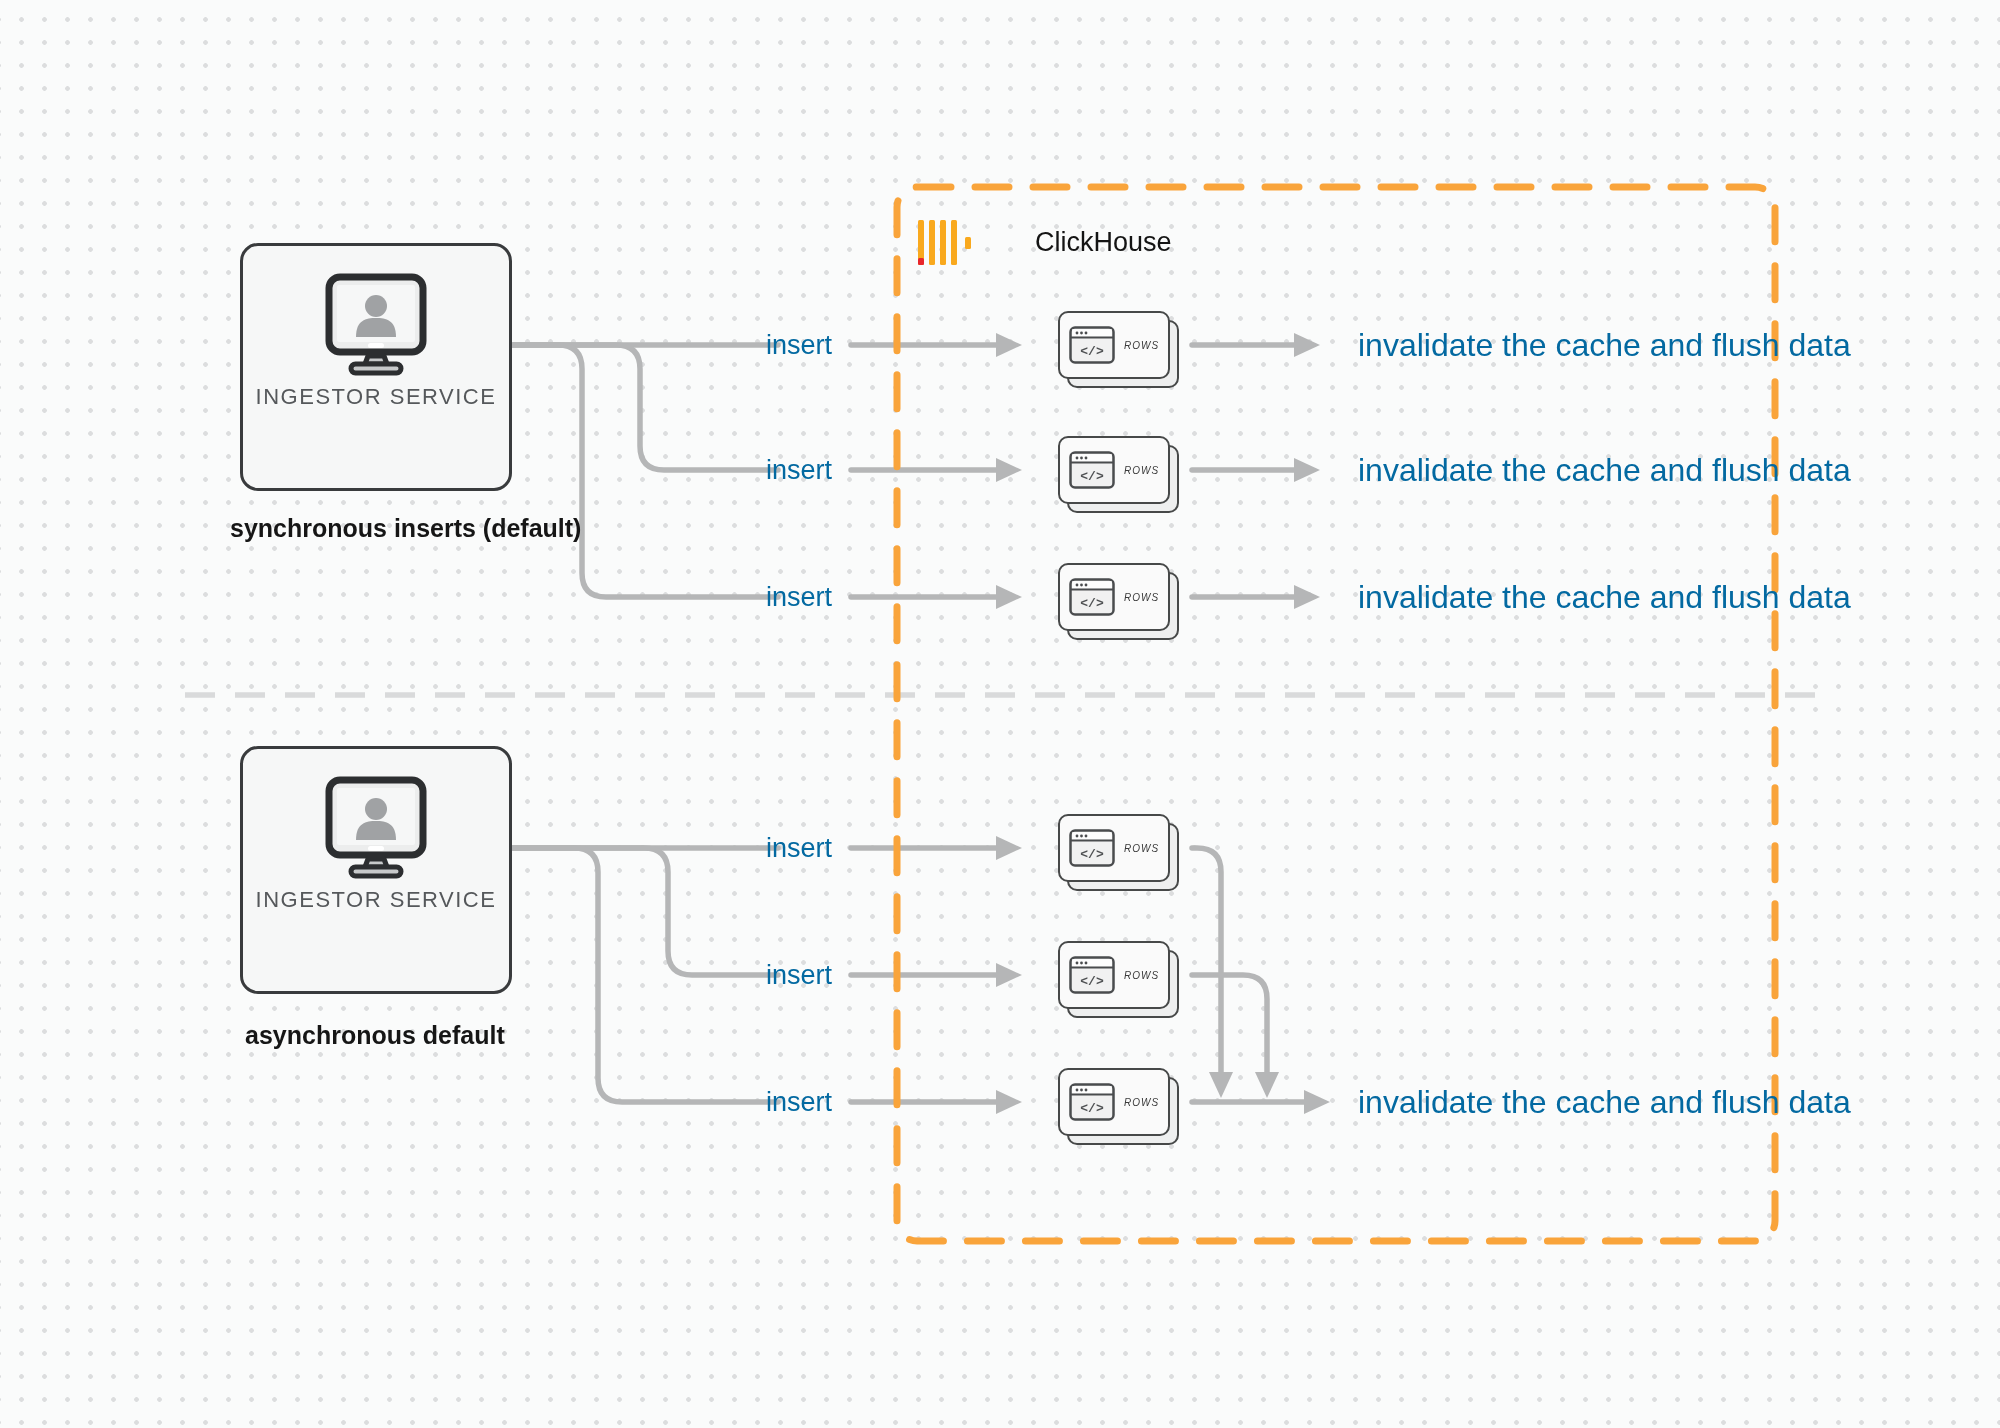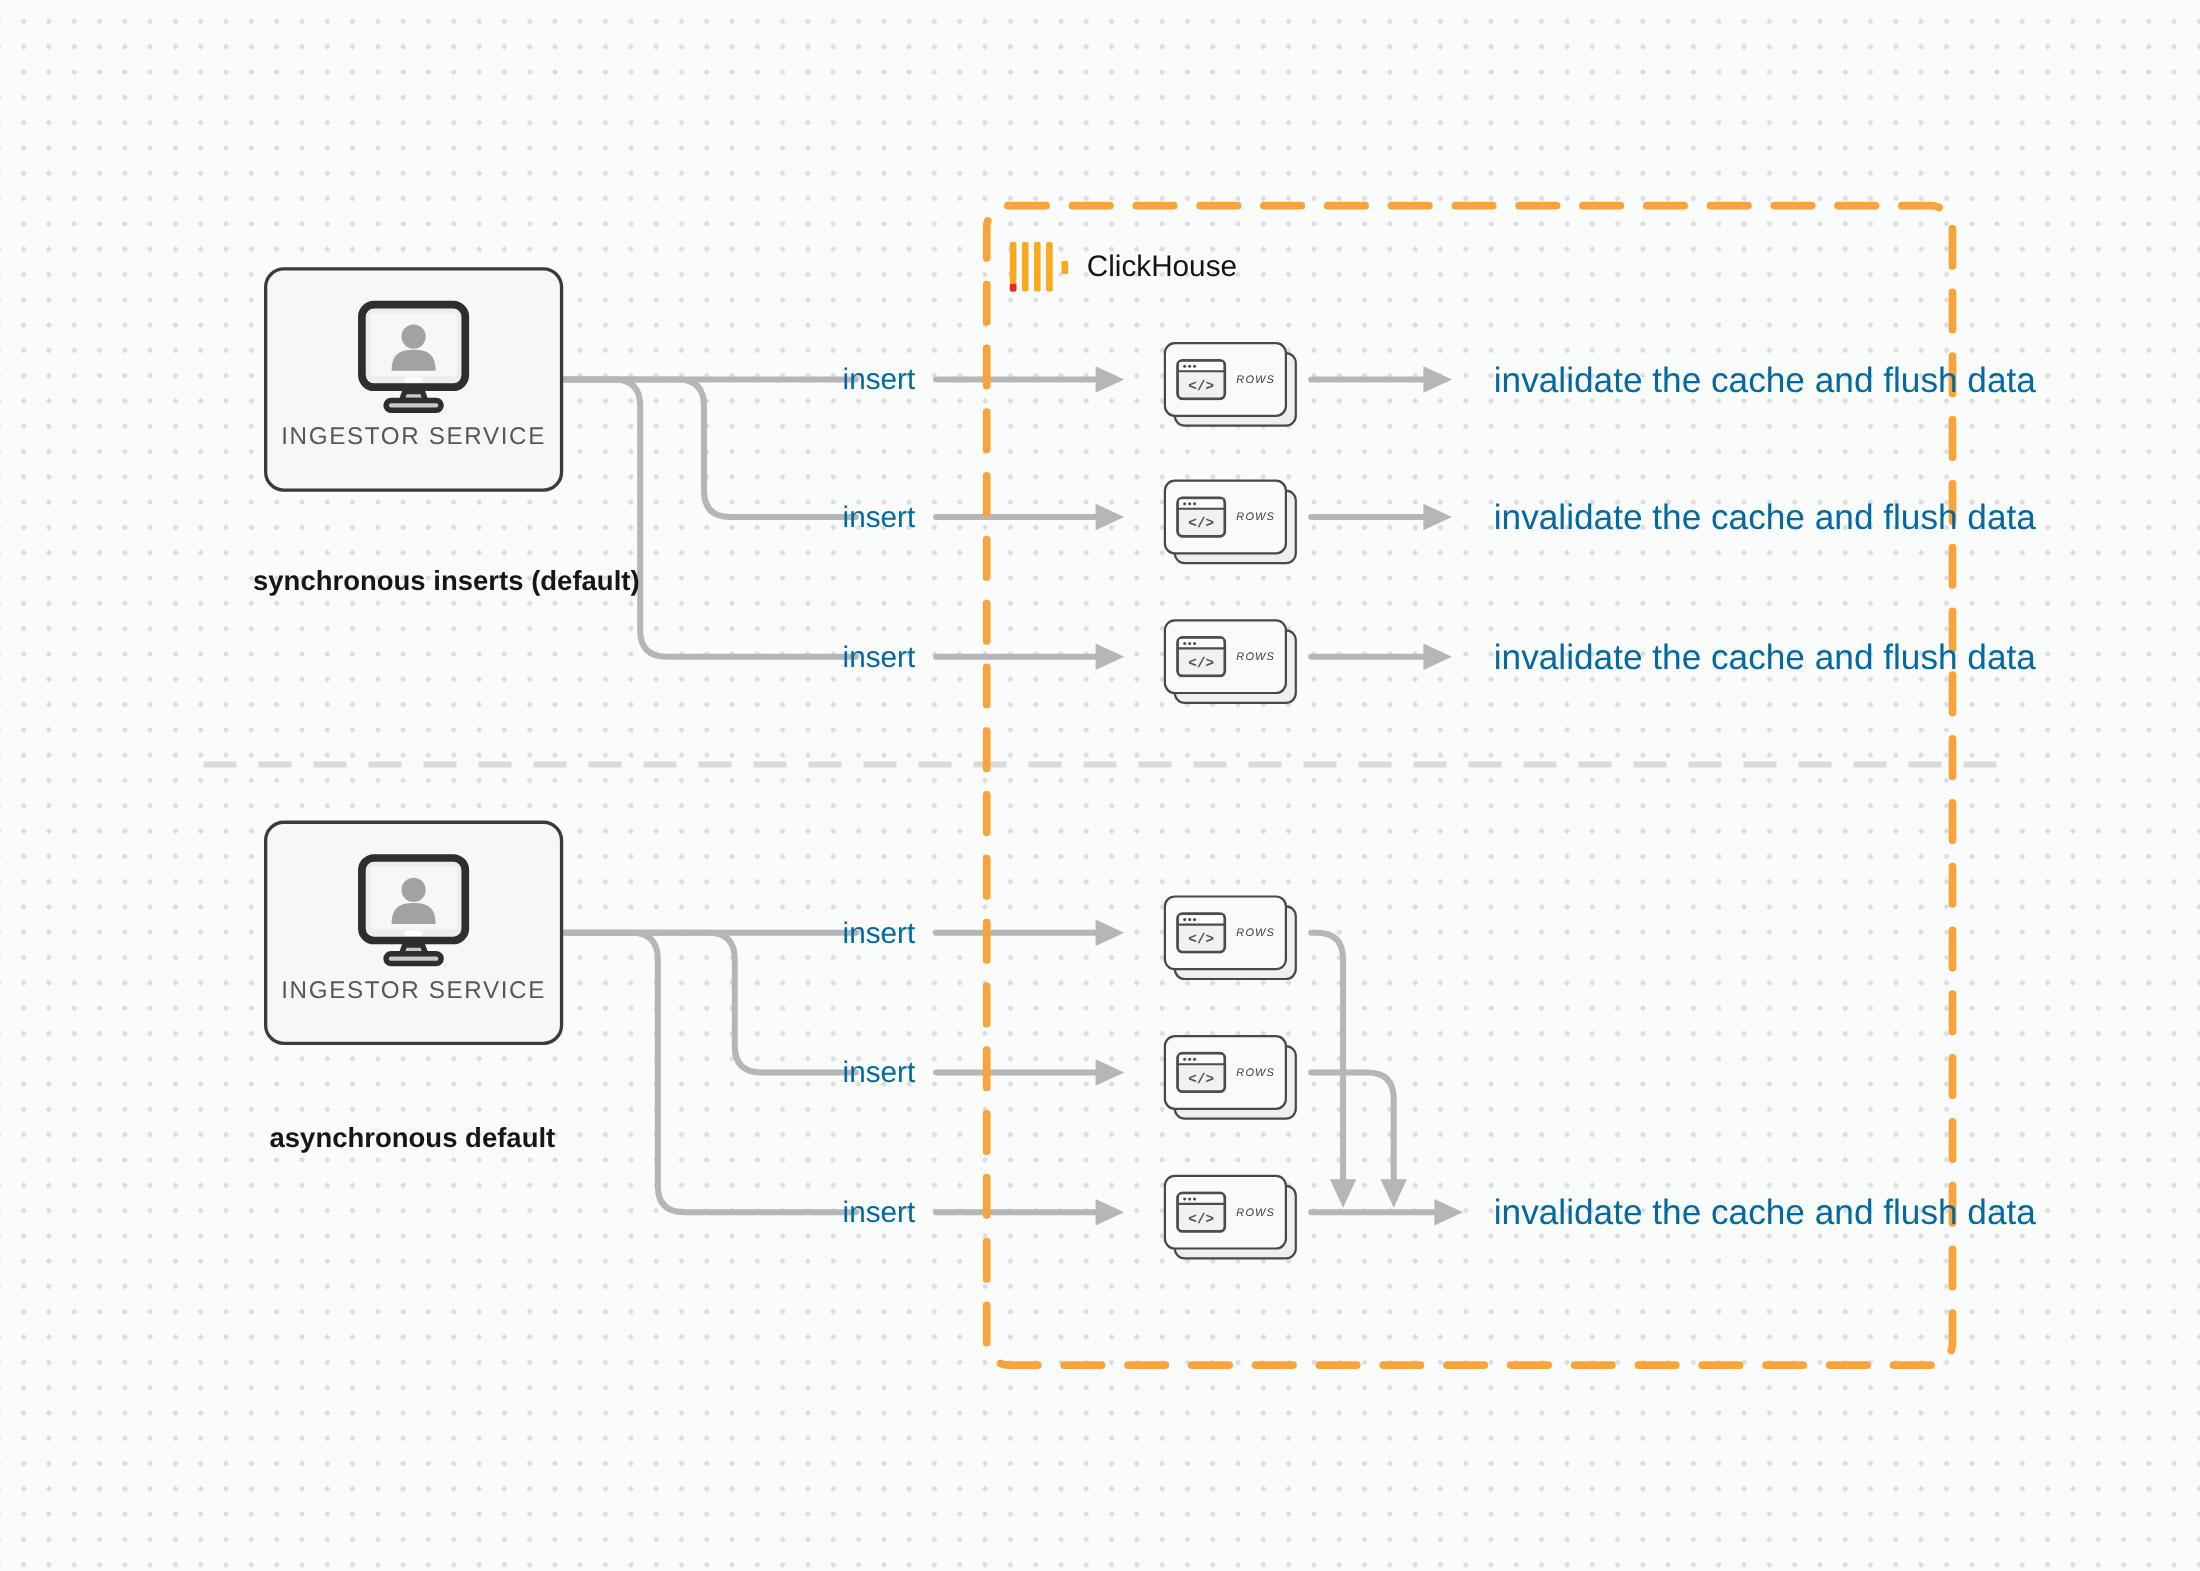--- a/index.html
+++ b/index.html
@@ -11,21 +11,21 @@
     font-family:"Liberation Sans",sans-serif;
   }
   .abs{position:absolute;}
   svg{display:block;}
 
   
   #wires{left:0;top:0;}
 
   
   .ingestor-box{
-    width:272px;height:204px;border:3.5px solid #393b3d;border-radius:18px;
+    width:272px;height:248px;border:3.5px solid #393b3d;border-radius:18px;
     background:#f6f7f7;box-sizing:border-box;
     display:flex;flex-direction:column;align-items:center;justify-content:flex-start;
   }
   .ingestor-box .mon{margin-top:26px;}
   .ingestor-label{
     margin-top:6px;font-size:22px;color:#55585b;letter-spacing:1.5px;white-space:nowrap;
   }
 
   
   .caption{font-size:25px;font-weight:bold;color:#161616;white-space:nowrap;}
@@ -50,21 +50,21 @@
   .rows-card .back{left:9px;top:9px;background:#eeefef;}
   .rows-card .front{
     left:0;top:0;background:#fafafa;
     display:flex;align-items:center;justify-content:center;gap:9px;
   }
   .rows-label{
     font-size:10px;font-style:italic;color:#3b3b3b;letter-spacing:1px;white-space:nowrap;
   }
 
   
-  .ch-logo{display:flex;align-items:center;height:45px;}
+  .ch-logo{display:flex;align-items:center;height:45px;gap:47px;}
   .ch-bars{position:relative;width:54px;height:45px;}
   .ch-bar{position:absolute;top:0;width:5.5px;height:45px;border-radius:1.5px;background:#f9a91e;}
   .ch-bar.b1{left:0;}
   .ch-bar.b2{left:11px;}
   .ch-bar.b3{left:22px;}
   .ch-bar.b4{left:33px;}
   .ch-bar-short{position:absolute;left:47px;top:17px;width:6px;height:12px;border-radius:1.5px;background:#f9a91e;}
   .ch-red{position:absolute;left:0;bottom:0;width:5.5px;height:7px;border-radius:1.5px;background:#e8262c;}
   .ch-word{font-size:27px;font-weight:500;color:#141414;white-space:nowrap;}
 </style>

